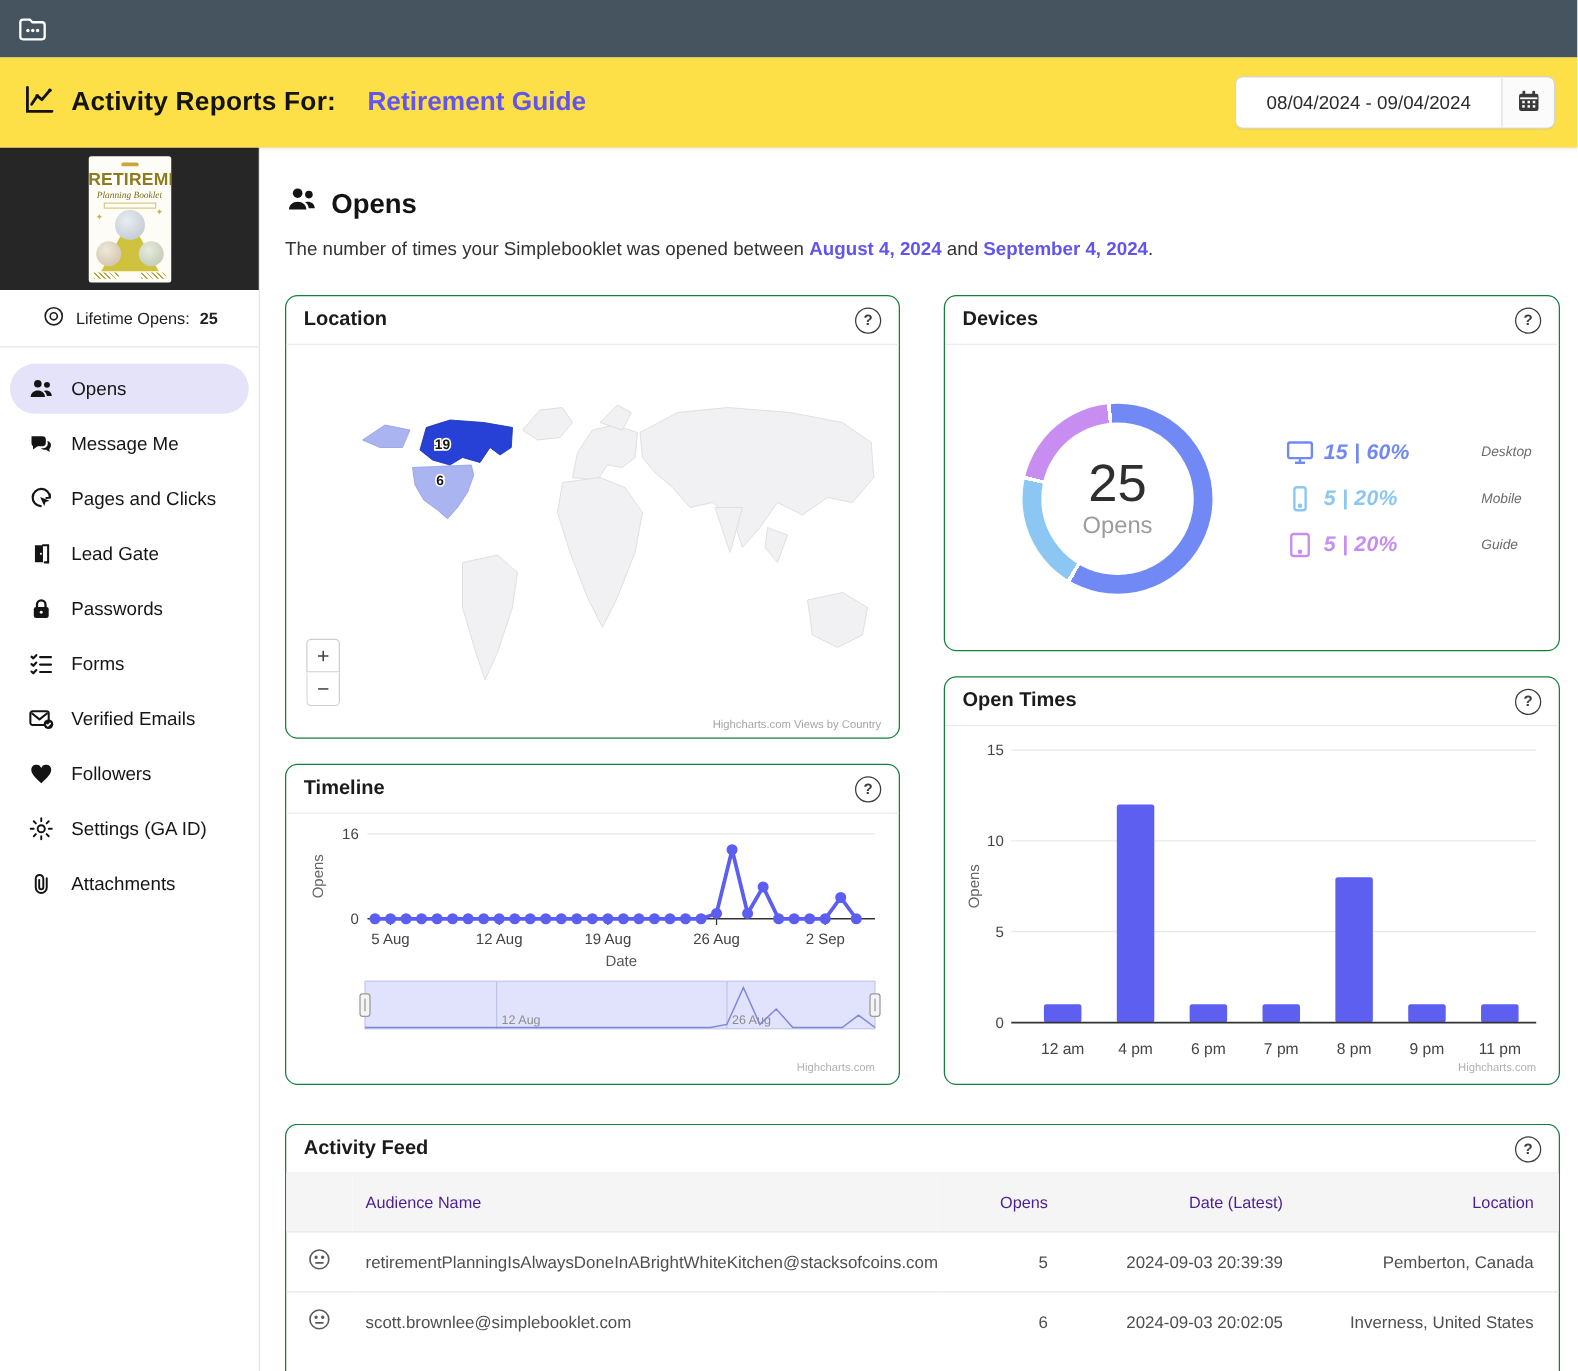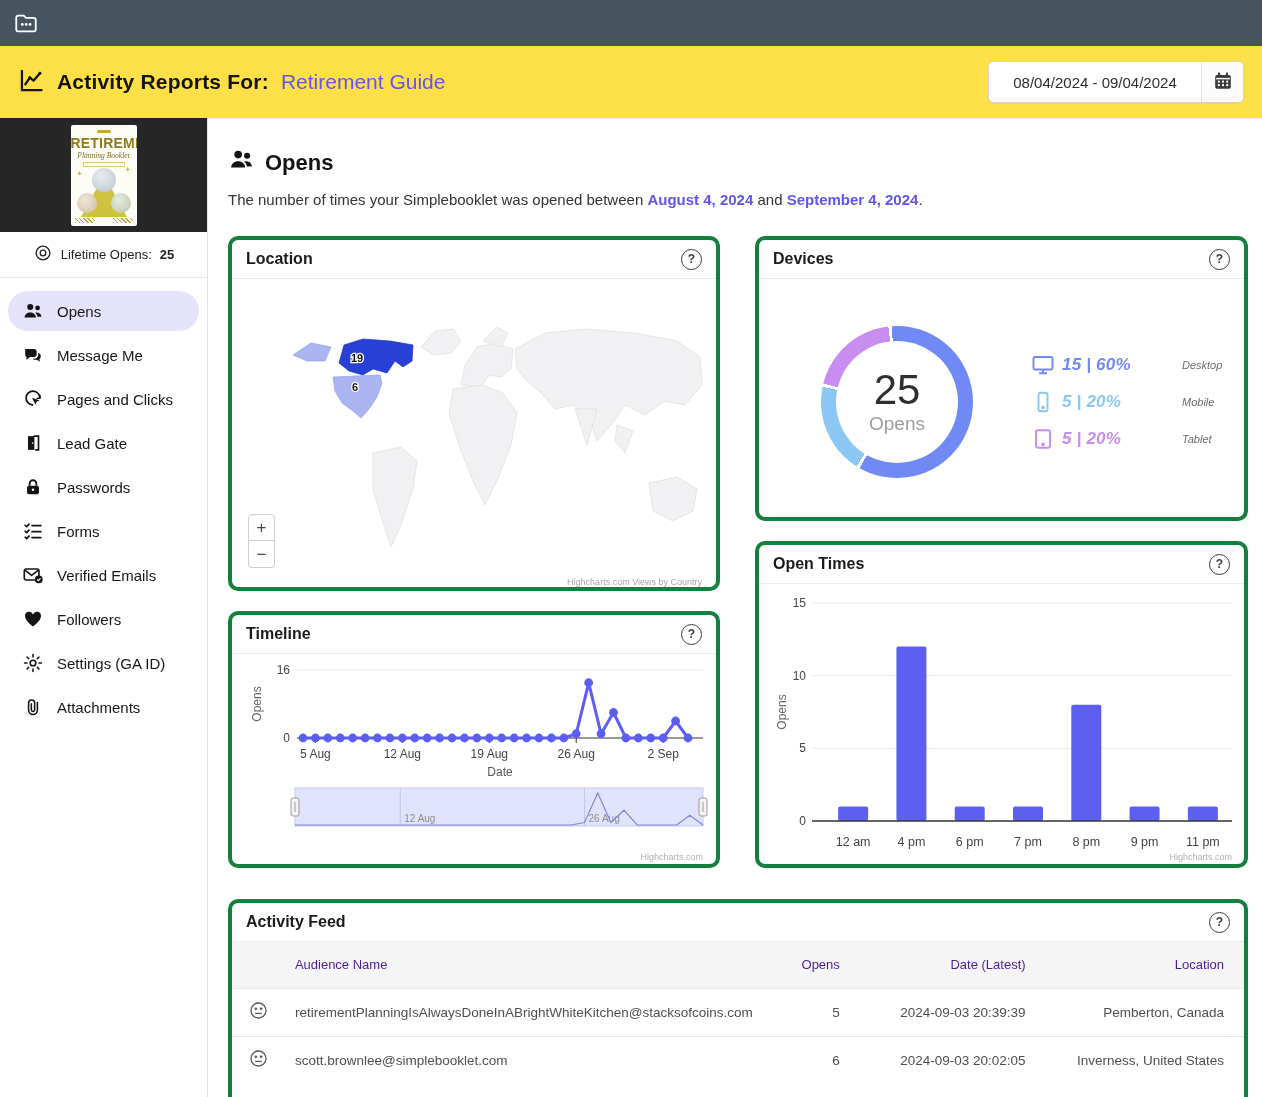--- a/index.html
+++ b/index.html
@@ -7,21 +7,21 @@
     font-family:"Liberation Sans", sans-serif; color:#1d1d1d; }
 
   
   .navbar { height:46px; background:#46545f; display:flex; align-items:center; padding:0 13px; }
   .navbar svg { display:block; }
 
   
   .page-header { height:72px; background:#fde047; display:flex; align-items:center;
     padding:0 18px; gap:12px; box-shadow:0 1px 2px rgba(0,0,0,0.10); position:relative; z-index:2; }
   .page-title { font-size:21px; font-weight:bold; color:#141414; letter-spacing:.2px; }
-  .booklet-name { font-size:21px; font-weight:normal; color:#6254ec; }
+  .booklet-name { font-size:21px; font-weight:bold; color:#6254ec;margin-left:13px; }
   .date-group { margin-left:auto; display:flex; align-items:stretch; background:#fff;
     border:1px solid #d4d4d4; border-radius:6px; overflow:hidden; height:42px; box-shadow:0 1px 1px rgba(0,0,0,.05); }
   .date-input { width:212px; border:none; outline:none; text-align:center; font-size:15px;
     color:#2d2d2d; font-family:"Liberation Sans",sans-serif; background:#fff; }
   .cal-btn { width:42px; border:none; border-left:1px solid #e0e0e0; background:#fbfbfb;
     display:flex; align-items:center; justify-content:center; cursor:pointer; }
 
   
   .sidebar { position:absolute; left:0; top:118px; bottom:0; width:208px; background:#fff;
     border-right:1px solid #e4e4e4; }
@@ -57,21 +57,21 @@
   .main { position:absolute; left:208px; top:118px; right:0; bottom:0; background:#fff;
     padding:28px 14px 0 20px; overflow:hidden; }
   .opens-heading { display:flex; align-items:center; gap:10px; font-size:22px; font-weight:bold; color:#141414; }
   .opens-desc { margin-top:12px; font-size:15px; color:#333; }
   .date-link { color:#6254ec; font-weight:bold; }
 
   .columns { display:flex; gap:35px; margin-top:28px; }
   .col-left { width:492px; display:flex; flex-direction:column; gap:20px; }
   .col-right { width:493px; display:flex; flex-direction:column; gap:20px; }
 
-  .card { border:4px solid #15803d; border-radius:10px; background:#fff; position:relative; }
+  .card { border:1px solid #15803d; border-radius:10px; background:#fff; position:relative; }
   .card-header { display:flex; align-items:center; justify-content:space-between;
     padding:9px 14px; border-bottom:1px solid #ececec; height:39px; }
   .card-title { font-size:16px; font-weight:bold; color:#1b1b1b; }
   .help { width:21px; height:21px; border:1.6px solid #3c3c3c; border-radius:50%; display:flex;
     align-items:center; justify-content:center; font-size:12px; font-weight:bold; color:#3c3c3c; cursor:pointer; background:#fff; }
 
   .card-location { height:355px; }
   .card-timeline { height:257px; }
   .card-devices  { height:285px; }
   .card-opentimes{ height:327px; }
@@ -455,21 +455,21 @@
               <span class="leg-name">Mobile</span>
             </div>
             <div class="leg-row">
               <span class="leg-icon" style="color: rgb(199, 141, 240);">
                 <svg width="24" height="24" viewBox="0 0 24 24" fill="none" stroke="currentColor" stroke-width="1.9">
                   <rect x="5" y="3.2" width="14" height="17.6" rx="2"></rect>
                     <circle cx="12" cy="17.4" r="0.9" fill="currentColor"></circle>
                 </svg>
               </span>
               <span class="leg-val" style="color: rgb(199, 141, 240);">5 | 20%</span>
-              <span class="leg-name">Tablet</span>
+              <span class="leg-name">Guide</span>
             </div>
           </div>
         </div>
       </div>
 
       <div class="card card-opentimes">
         <div class="card-header">
           <span class="card-title">Open Times</span>
           <span class="help">?</span>
         </div>

